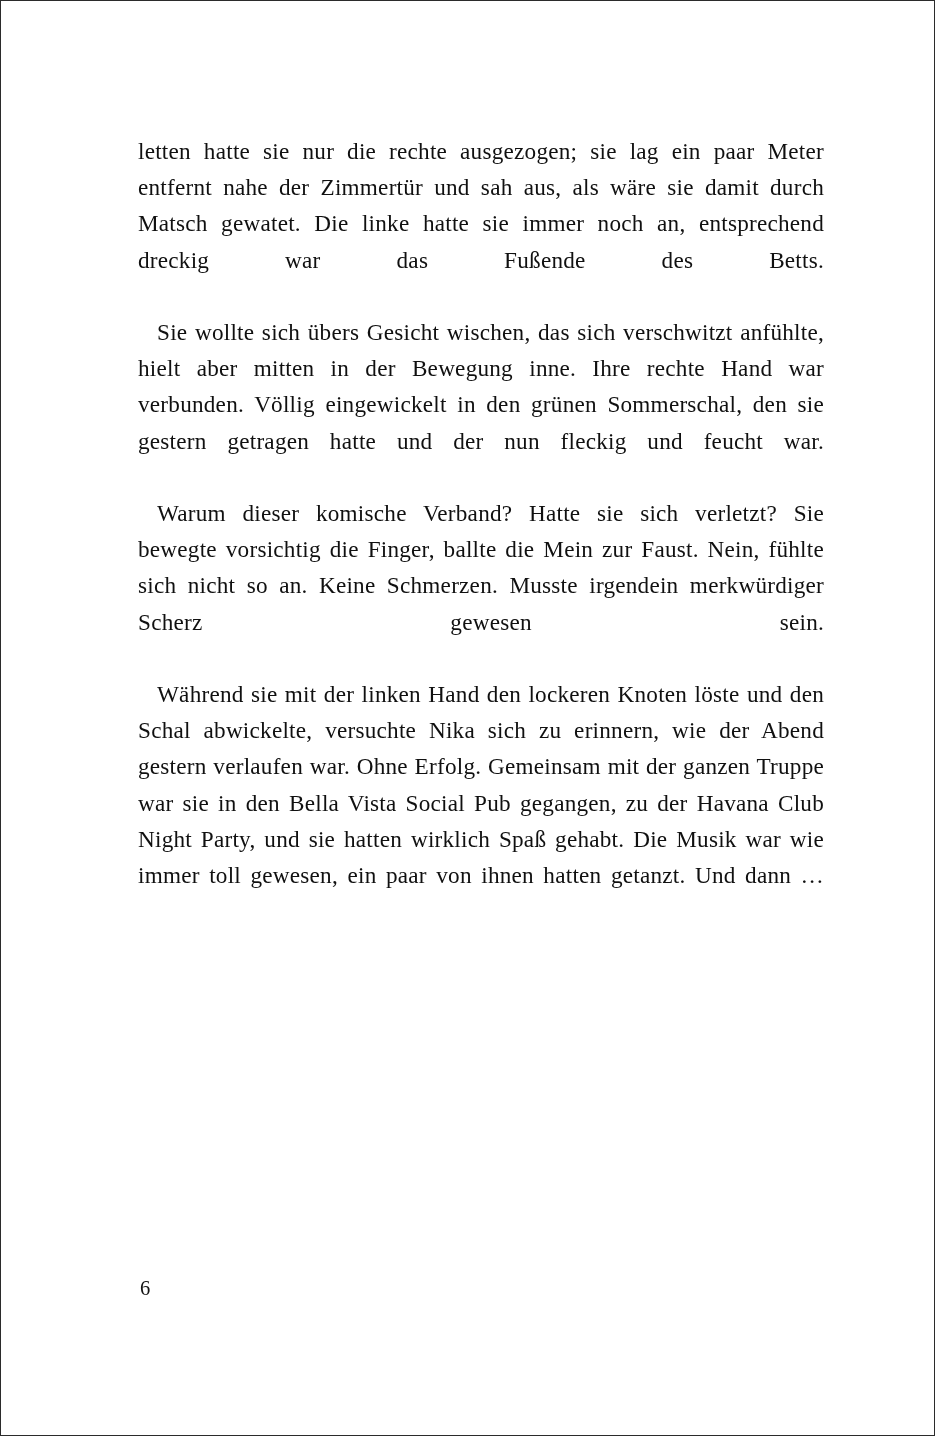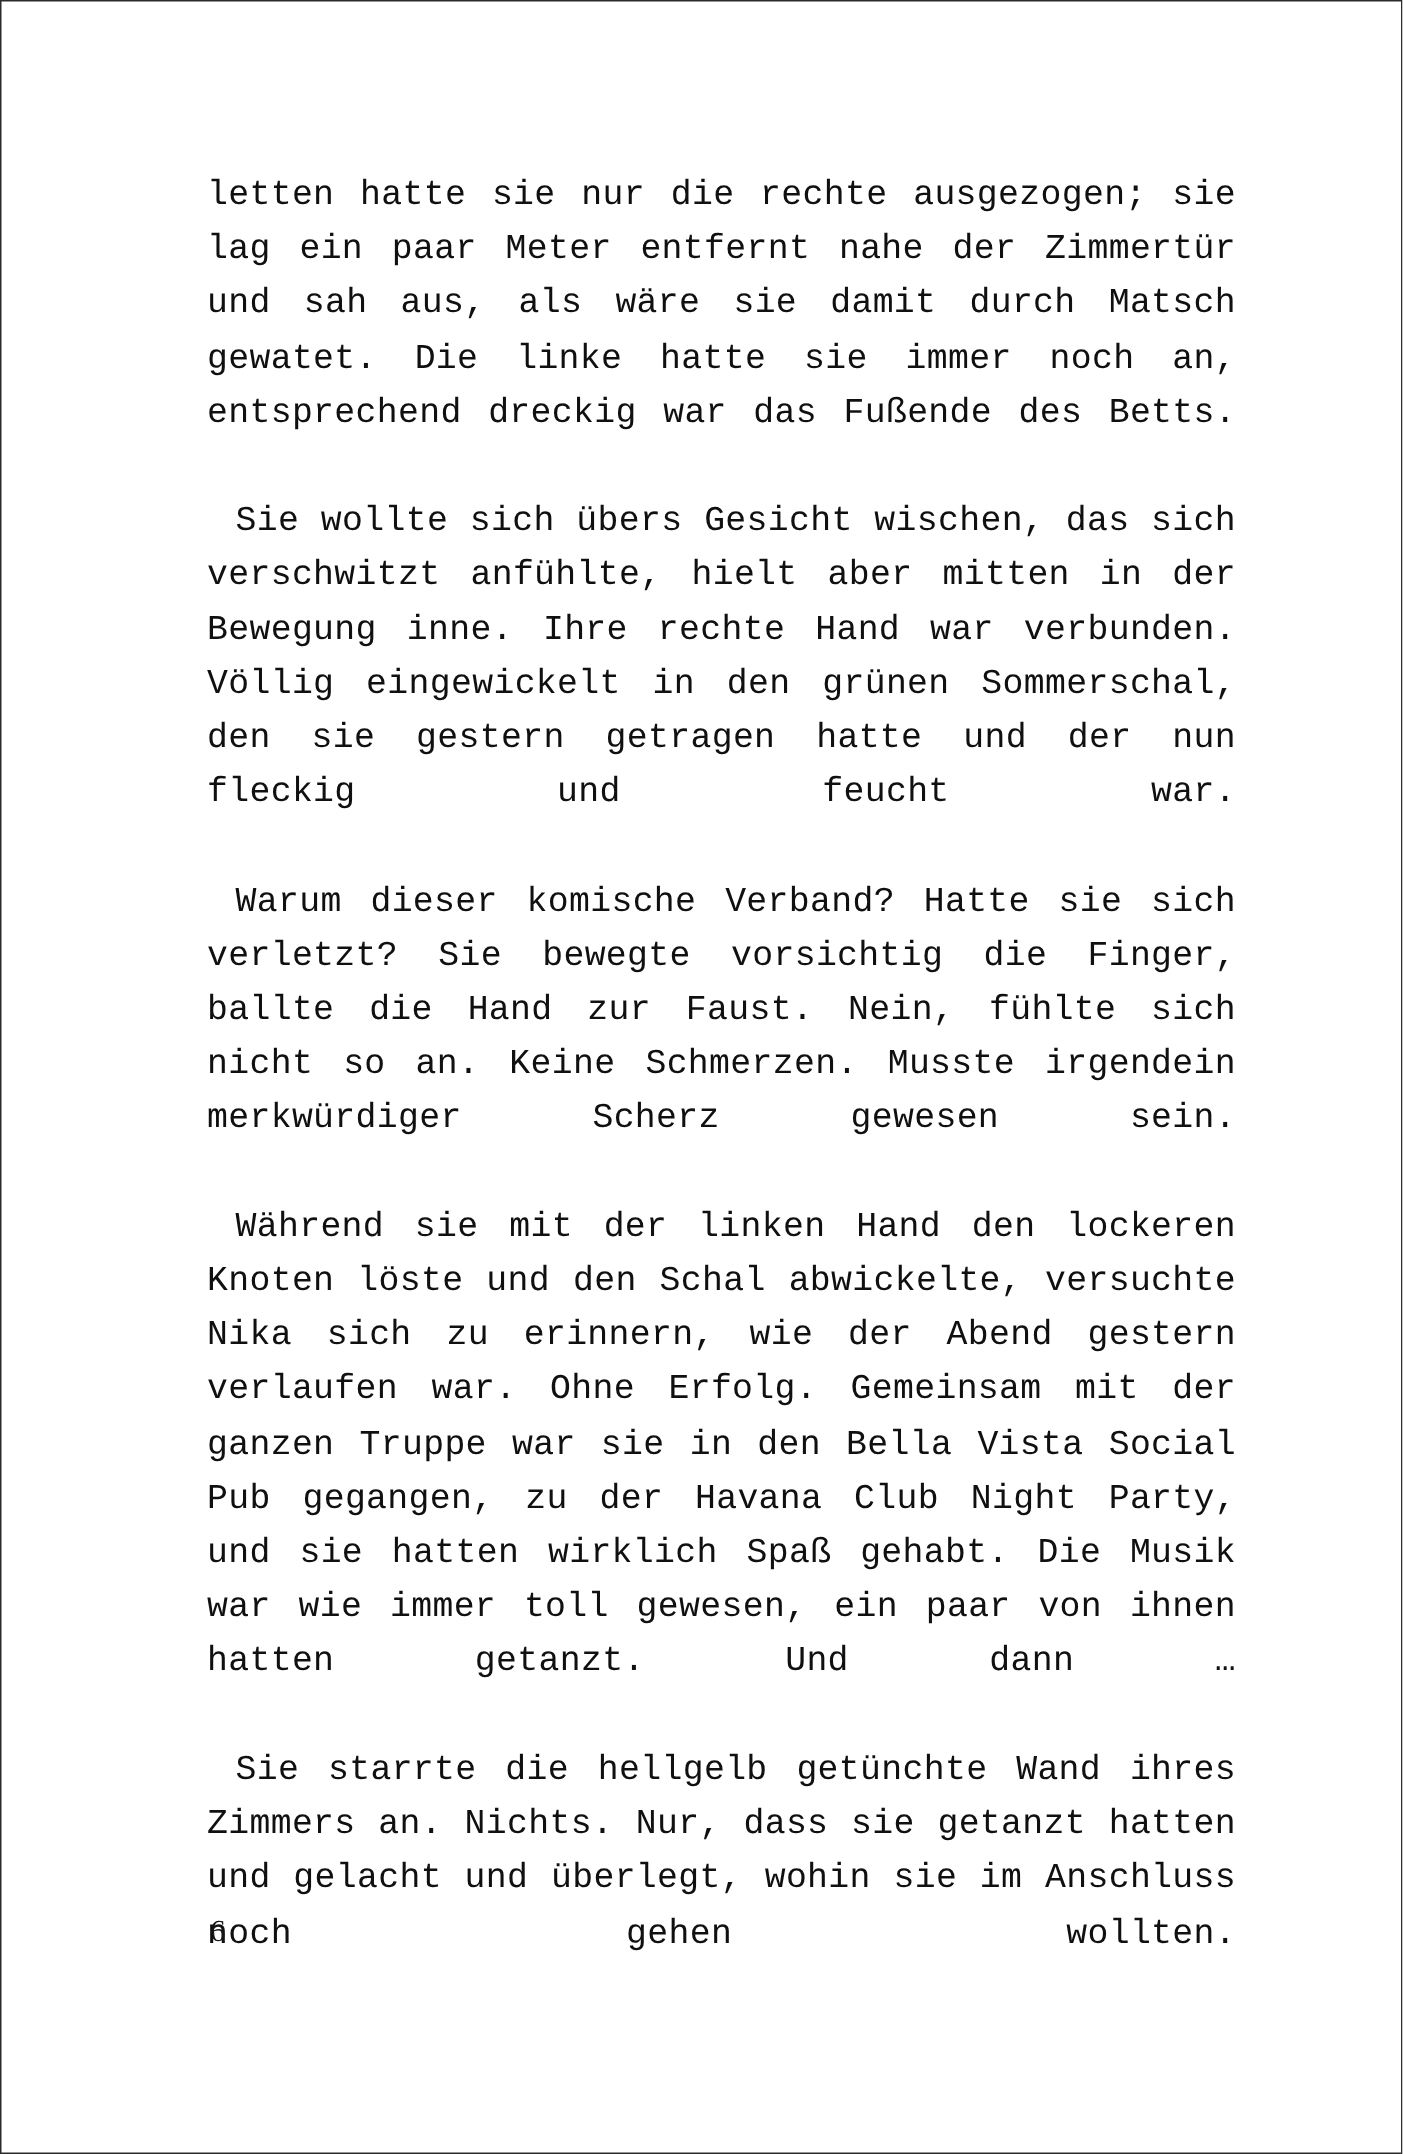--- a/index.html
+++ b/index.html
@@ -17,23 +17,22 @@
     background: #ffffff;
     border: 1px solid #2b2b2b;
     overflow: hidden;
     font-family: "Liberation Serif", "DejaVu Serif", serif;
     color: #101010;
   }
 
   .text-column {
     position: absolute;
     left: 137px;
-    top: 111px;
+    top: 132px;
     width: 686px;
-    font-family: Liberation Mono, monospace;
   }
 
   .paragraph {
     margin: 0;
     font-size: 23.2px;
     line-height: 36.2px;
     text-align: justify;
     text-justify: inter-word;
     hyphens: manual;
     -webkit-hyphens: manual;
@@ -68,24 +67,23 @@
 
 <div class="page">
 
   <div class="text-column">
 
     <p class="paragraph no-indent">letten hatte sie nur die rechte ausgezogen; sie lag ein paar Meter entfernt nahe der Zimmertür und sah aus, als wäre sie damit durch Matsch gewatet. Die linke hatte sie immer noch an, entsprechend dreckig war das Fußende des Betts.</p>
 
 
     <p class="paragraph">Sie wollte sich übers Gesicht wischen, das sich verschwitzt anfühlte, hielt aber mitten in der Bewegung inne. Ihre rechte Hand war verbunden. Völlig eingewickelt in den grünen Sommerschal, den sie gestern getragen hatte und der nun fleckig und feucht war.</p>
 
-    <p class="paragraph">Warum dieser komische Verband? Hatte sie sich verletzt? Sie bewegte vorsichtig die Finger, ballte die Hand zur Faust. Nein, fühlte sich nicht so an. Keine Schmerzen. Musste irgendein merkwürdiger Scherz gewesen sein.</p>
+    <p class="paragraph">Warum dieser komische Verband? Hatte sie sich verletzt? Sie bewegte vorsichtig die Finger, ballte die Mein zur Faust. Nein, fühlte sich nicht so an. Keine Schmerzen. Musste irgendein merkwürdiger Scherz gewesen sein.</p>
 
     <p class="paragraph">Während sie mit der linken Hand den lockeren Knoten löste und den Schal abwickelte, versuchte Nika sich zu erinnern, wie der Abend gestern verlaufen war. Ohne Erfolg. Gemeinsam mit der ganzen Truppe war sie in den Bella Vista Social Pub gegangen, zu der Havana Club Night Party, und sie hatten wirklich Spaß gehabt. Die Musik war wie immer toll gewesen, ein paar von ihnen hatten getanzt. Und dann …</p>
 
 
-    <p class="paragraph">Sie starrte die hellgelb getünchte Wand ihres Zimmers an. Nichts. Nur, dass sie getanzt hatten und gelacht und überlegt, wohin sie im Anschluss noch gehen wollten.</p>
 
   </div>
 
   <div class="folio">6</div>
 
 </div>
 
 </body></html>

